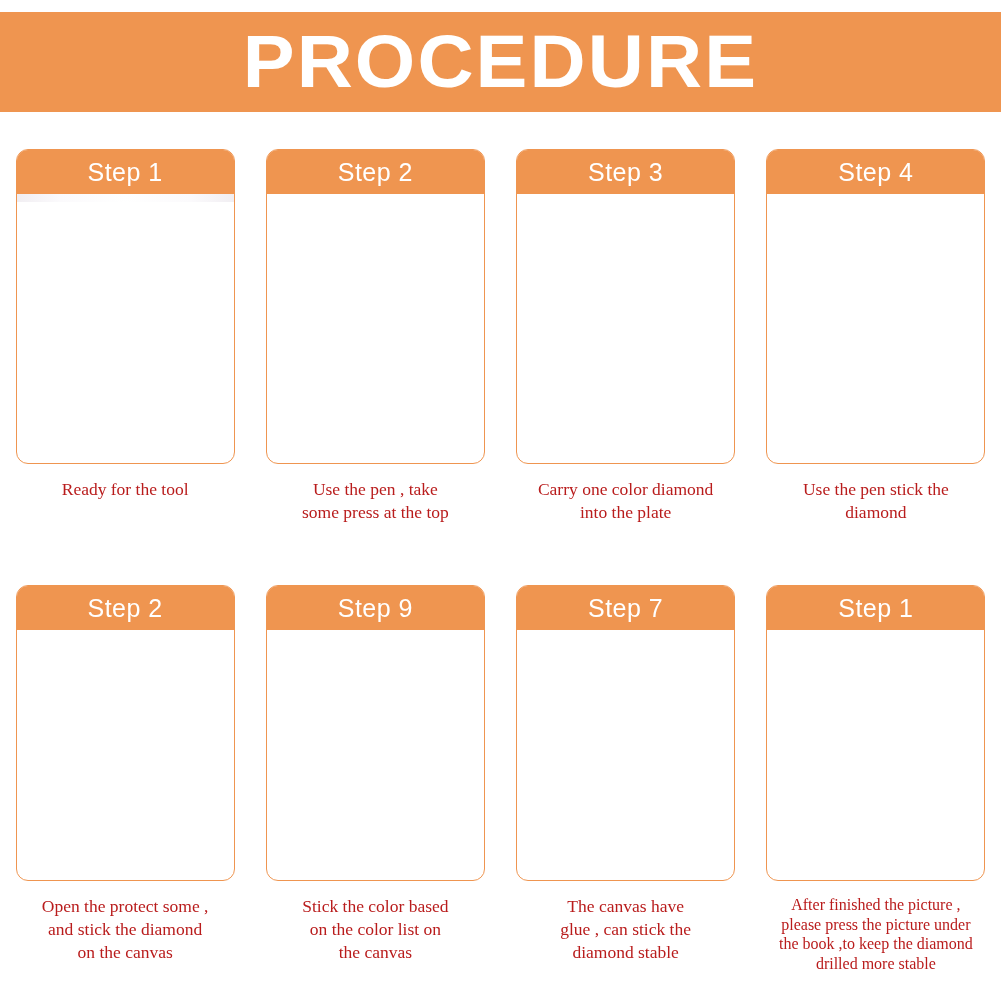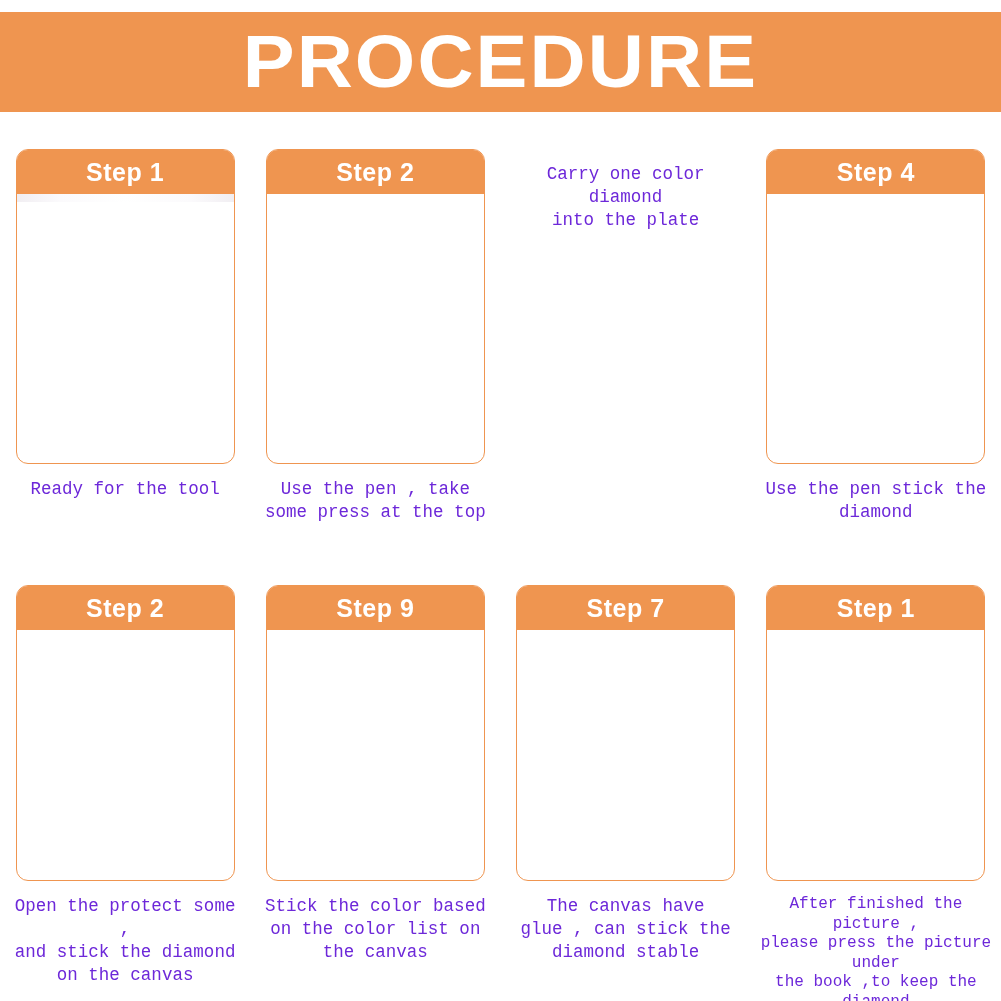--- a/index.html
+++ b/index.html
@@ -44,31 +44,31 @@
   }
   .card.tall{height:315px;}
   .card.short{height:296px;}
 
   .card-head{
     height:44px;background:#ef9550;
     display:flex;align-items:center;justify-content:center;
     position:relative;z-index:3;
   }
   .card-head-label{
-    color:#fff;font-weight:bold;font-size:25px;
+    color:#fff;font-weight:normal;font-size:25px;
     font-family:"Liberation Sans Narrow","Liberation Sans",sans-serif;
     letter-spacing:.5px;white-space:nowrap;
   }
   .card-body{position:relative;flex:1;overflow:hidden;background:#fff;}
   .card.padded .card-body{padding:4px;}
 
   .caption{
     margin-top:14px;width:236px;text-align:center;
-    color:#6d28d9;font-size:17.5px;line-height:1.32;
-    font-family:Liberation Mono, monospace;
+    color:#b91c1c;font-size:17.5px;line-height:1.32;
+    font-family:Liberation Serif, serif;
     white-space:pre-line;
   }
   .caption.small{font-size:16px;line-height:1.22;}
 
   
   .scene{position:absolute;inset:0;overflow:hidden;}
 
   
   .bg-white{position:absolute;inset:0;background:
       radial-gradient(circle at 50% 30%,#ffffff 0%,#fbfafc 60%,#f1eef2 100%);}
@@ -167,20 +167,36 @@
             <div class="skin s2-hand-r"></div>
 
           </div>
         </div>
       </div>
       <div class="caption">Use the pen , take
 some press at the top</div>
     </div>
 
     <div class="cell">
+      <div class="card tall">
+        <div class="card-head">
+          <span class="card-head-label">Step 3</span>
+        </div>
+        <div class="card-body">
+          <div class="scene">
+            <div class="bg-white"></div>
+            <div class="skin s3-hand"></div>
+            <div class="skin2 s3-f1"></div>
+            <div class="skin2 s3-f2"></div>
+            <div class="skin2 s3-f3"></div>
+            <div class="skin2 s3-f4"></div>
+
+          </div>
+        </div>
+      </div>
       <div class="caption">Carry one color diamond
 into the plate</div>
     </div>
 
     <div class="cell">
       <div class="card tall">
         <div class="card-head">
           <span class="card-head-label">Step 4</span>
         </div>
         <div class="card-body">

